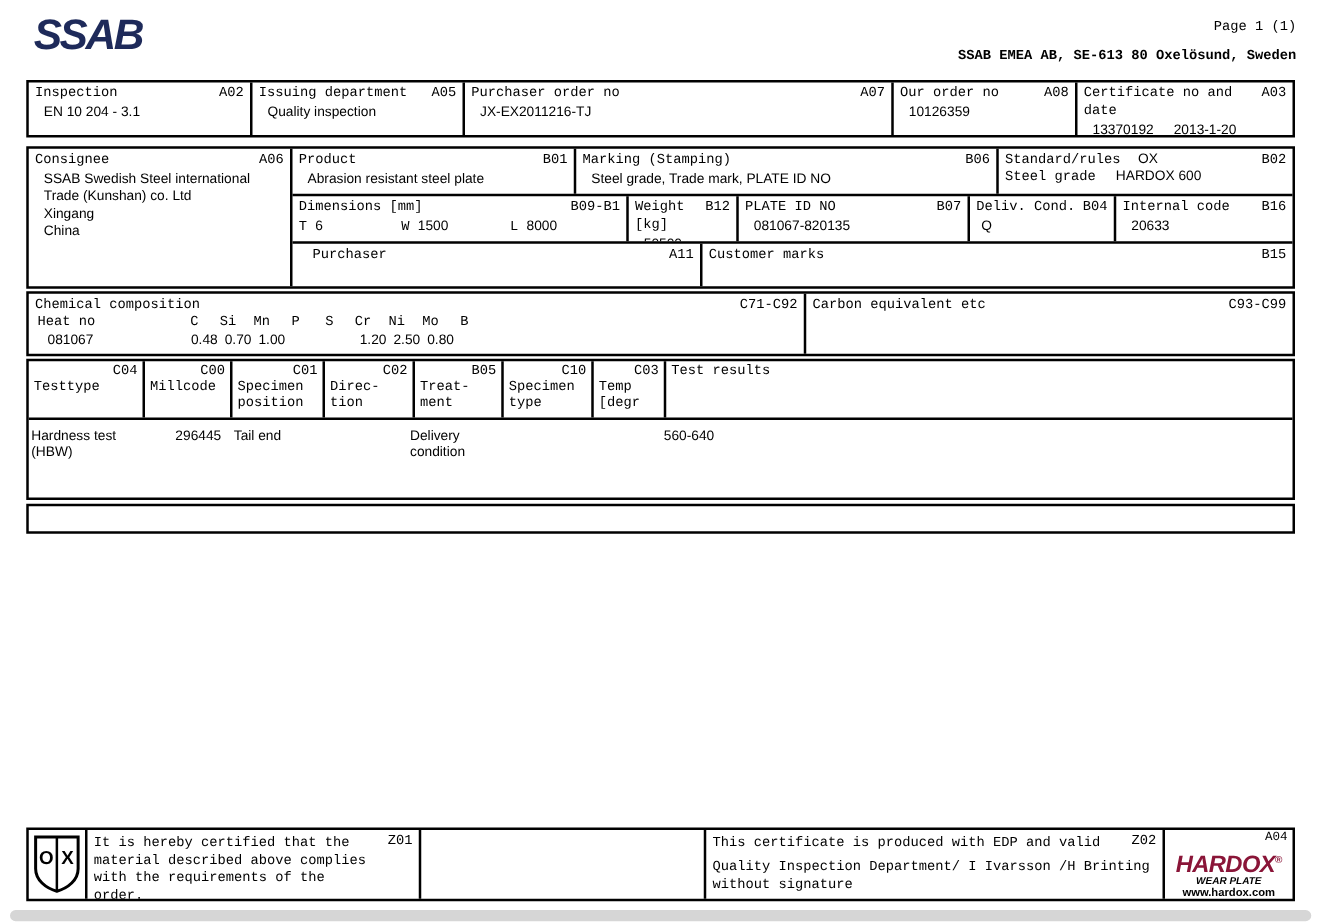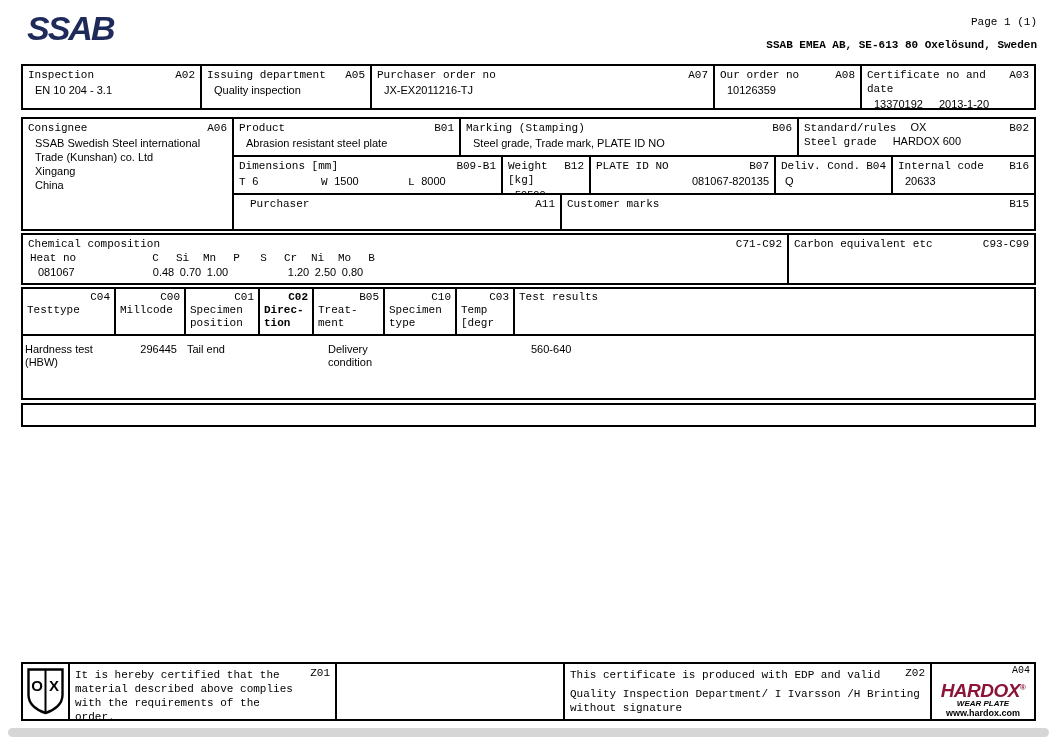--- a/index.html
+++ b/index.html
@@ -142,21 +142,21 @@
             <span><span>L</span> <span class="sans">8000</span></span>
           </div>
         </div>
         <div class="cell" style="width:88px;">
           <div class="hd">
               <span>Weight [kg]</span>
               <span>B12</span>
             </div>
           <div class="val">50500</div>
         </div>
-        <div class="cell" style="width:185px;text-align:right;">
+        <div class="cell" style="width:185px;">
           <div class="hd">
               <span>PLATE ID NO</span>
               <span>B07</span>
             </div>
           <div class="val">081067-820135</div>
         </div>
         <div class="cell" style="width:117px;">
           <div class="hd">
               <span>Deliv. Cond.</span>
               <span>B04</span>
@@ -184,21 +184,21 @@
               <span>Customer marks</span>
               <span>B15</span>
             </div>
           <div class="val"></div>
         </div>
       </div>
     </div>
   </div>
 
   <div class="box" style="top:233px;height:52px;">
-    <div class="cell" style="width:764px;">
+    <div class="cell" style="width:620px;">
       <div class="hd">
           <span>Chemical composition</span>
           <span>C71-C92</span>
         </div>
       <div class="chemrow">
         <span class="heatcol">Heat no</span>
         <span class="el">C</span>
         <span class="el">Si</span>
         <span class="el">Mn</span>
         <span class="el">P</span>
@@ -237,21 +237,21 @@
       </div>
       <div class="th" style="width:70px;">
         <span class="thcode">C00</span>
         <span class="thlbl">Millcode</span>
       </div>
       <div class="th" style="width:74px;">
         <span class="thcode">C01</span>
         <span class="thlbl">Specimen
 position</span>
       </div>
-      <div class="th" style="width:54px;font-weight:bold;">
+      <div class="th" style="width:72px;">
         <span class="thcode">C02</span>
         <span class="thlbl">Direc-
 tion</span>
       </div>
       <div class="th" style="width:71px;">
         <span class="thcode">B05</span>
         <span class="thlbl">Treat-
 ment</span>
       </div>
       <div class="th" style="width:72px;">

